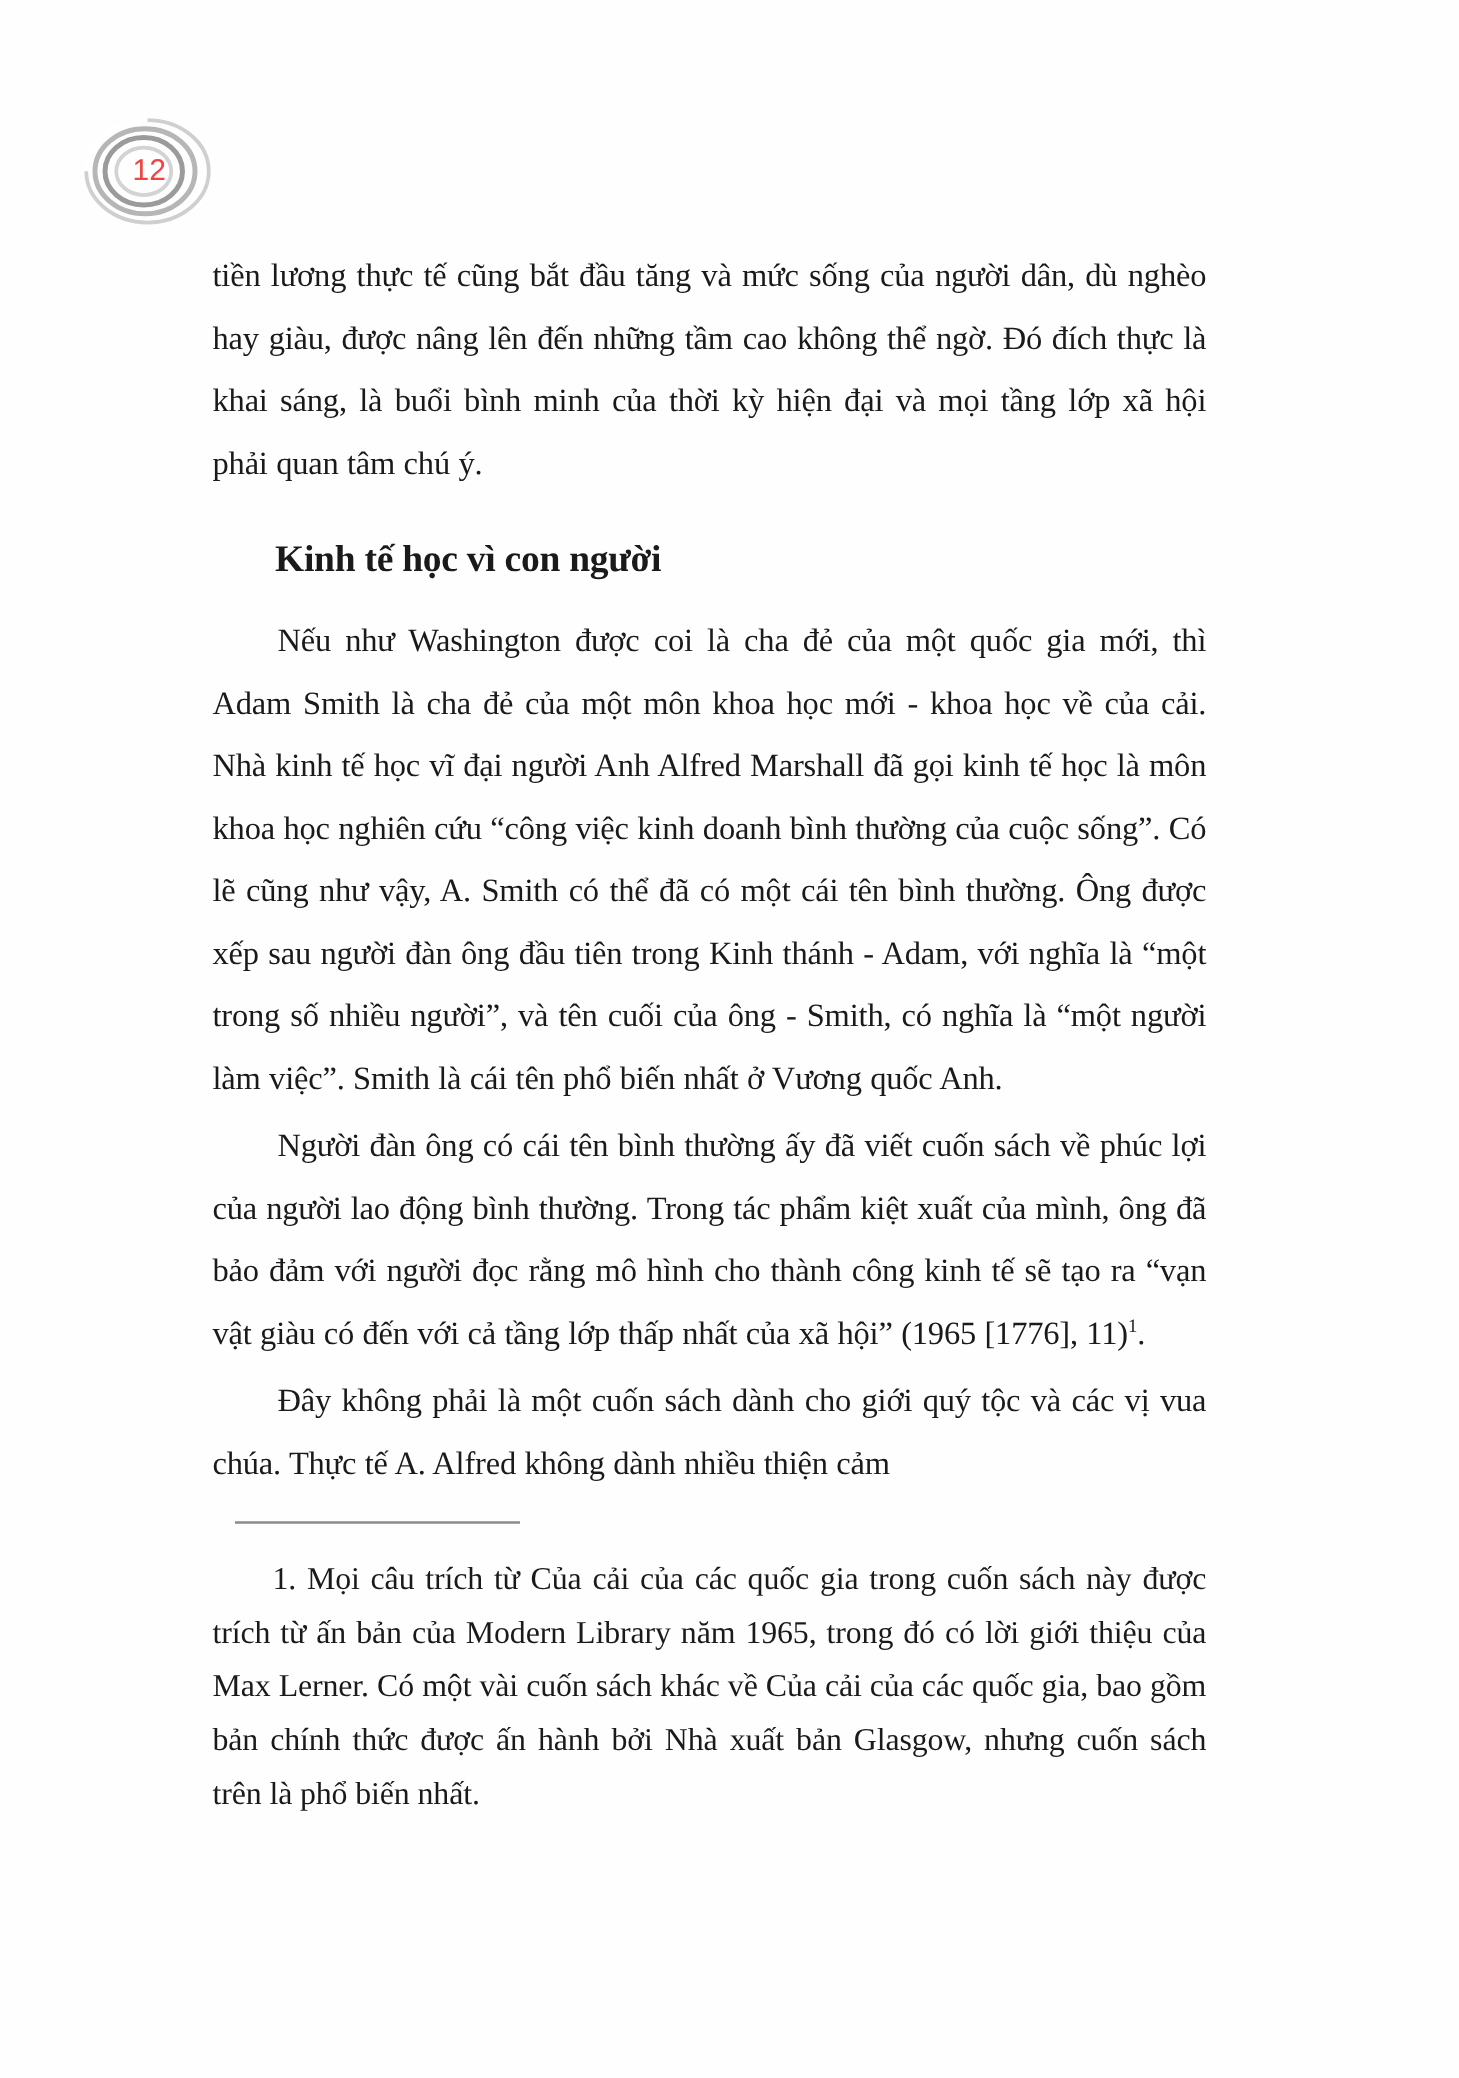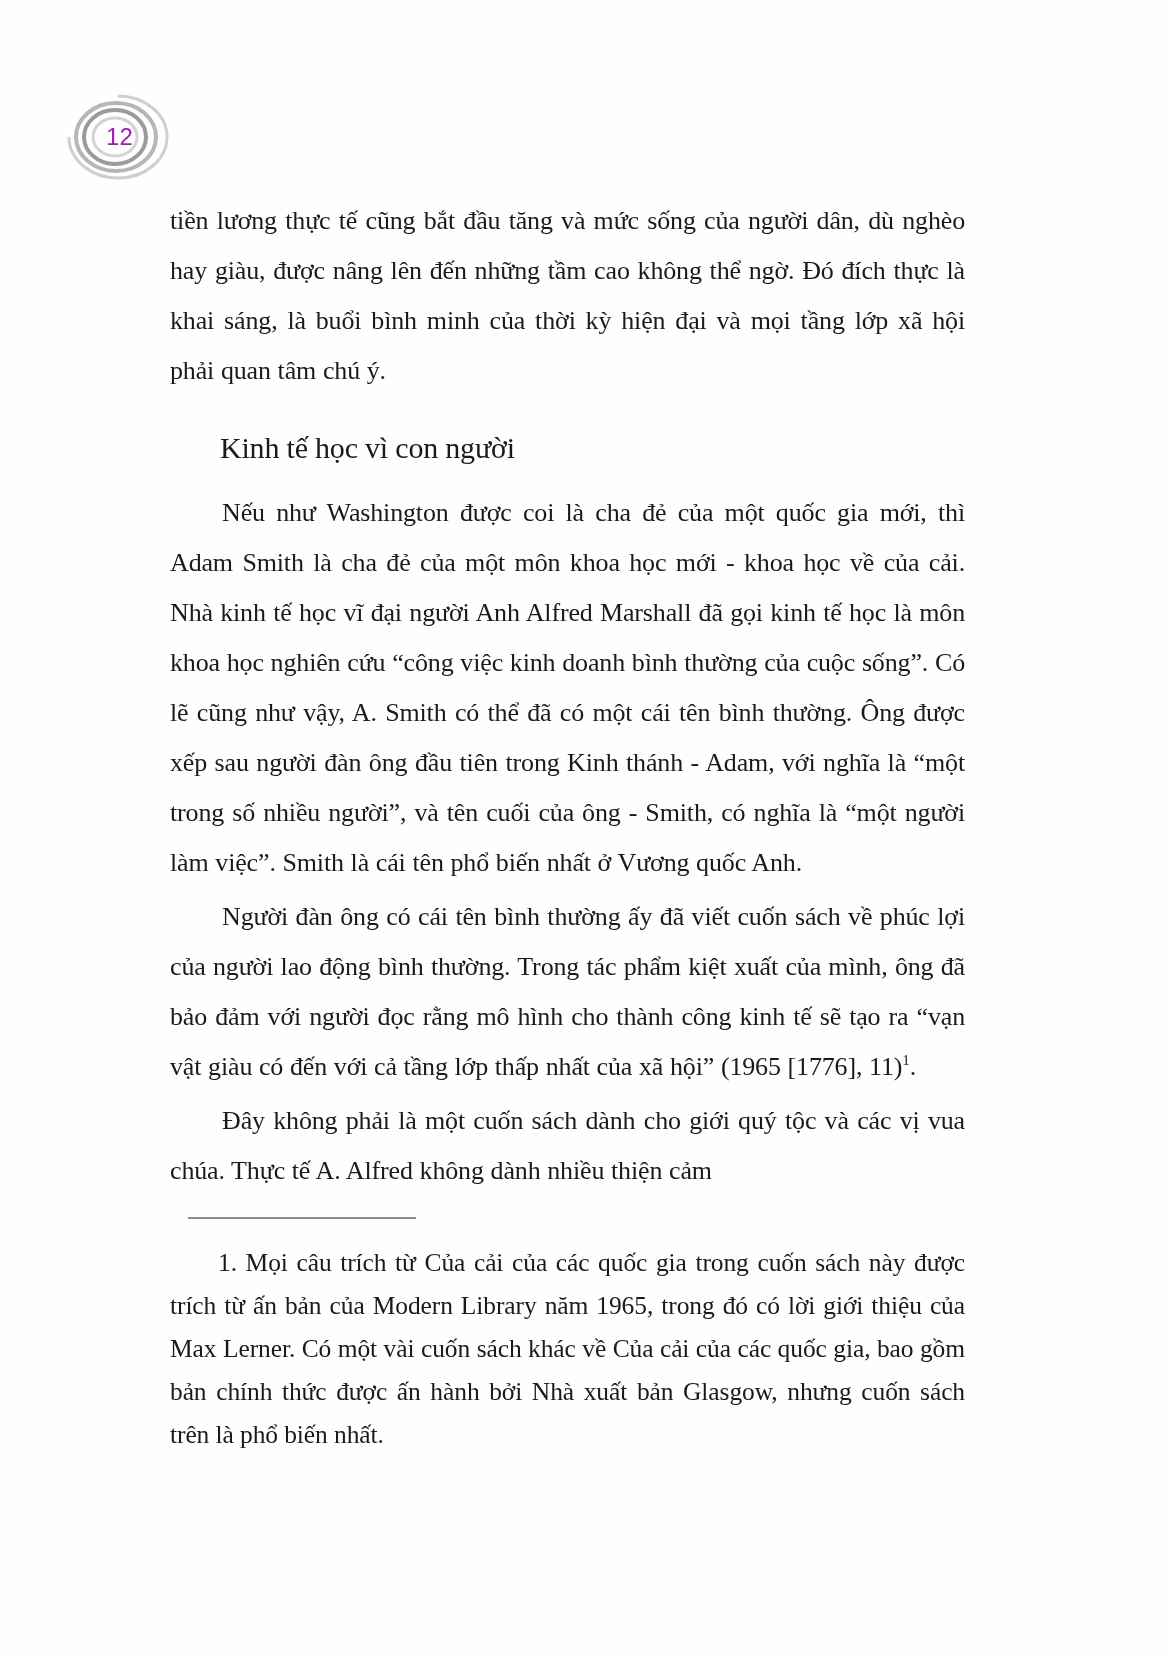--- a/index.html
+++ b/index.html
@@ -46,21 +46,21 @@
     left: 0;
     top: 0;
     width: 104px;
     height: 86px;
     display: flex;
     align-items: center;
     justify-content: center;
     font-family: "Liberation Sans", "DejaVu Sans", sans-serif;
     font-size: 24px;
     font-weight: 400;
-    color: #a21caf;
+    color: #ef4444;
     letter-spacing: 0.2px;
     padding-left: 3px;
     box-sizing: border-box;
   }
 
   .header-text {
     position: absolute;
     left: 170px;
     top: 16px;
     width: 930px;
@@ -113,21 +113,21 @@
     text-indent: 52px;
   }
   p.body-para + p.body-para {
     margin-top: 4px;
   }
 
   h2.section-heading {
     margin: 30px 0 18px 0;
     padding-left: 50px;
     font-family: "Liberation Serif", "DejaVu Serif", serif;
-    font-weight: 400;
+    font-weight: 700;
     font-size: 30px;
     line-height: 44px;
     letter-spacing: -0.2px;
   }
 
   sup.fn-ref {
     font-size: 0.58em;
     vertical-align: super;
     line-height: 0;
   }

